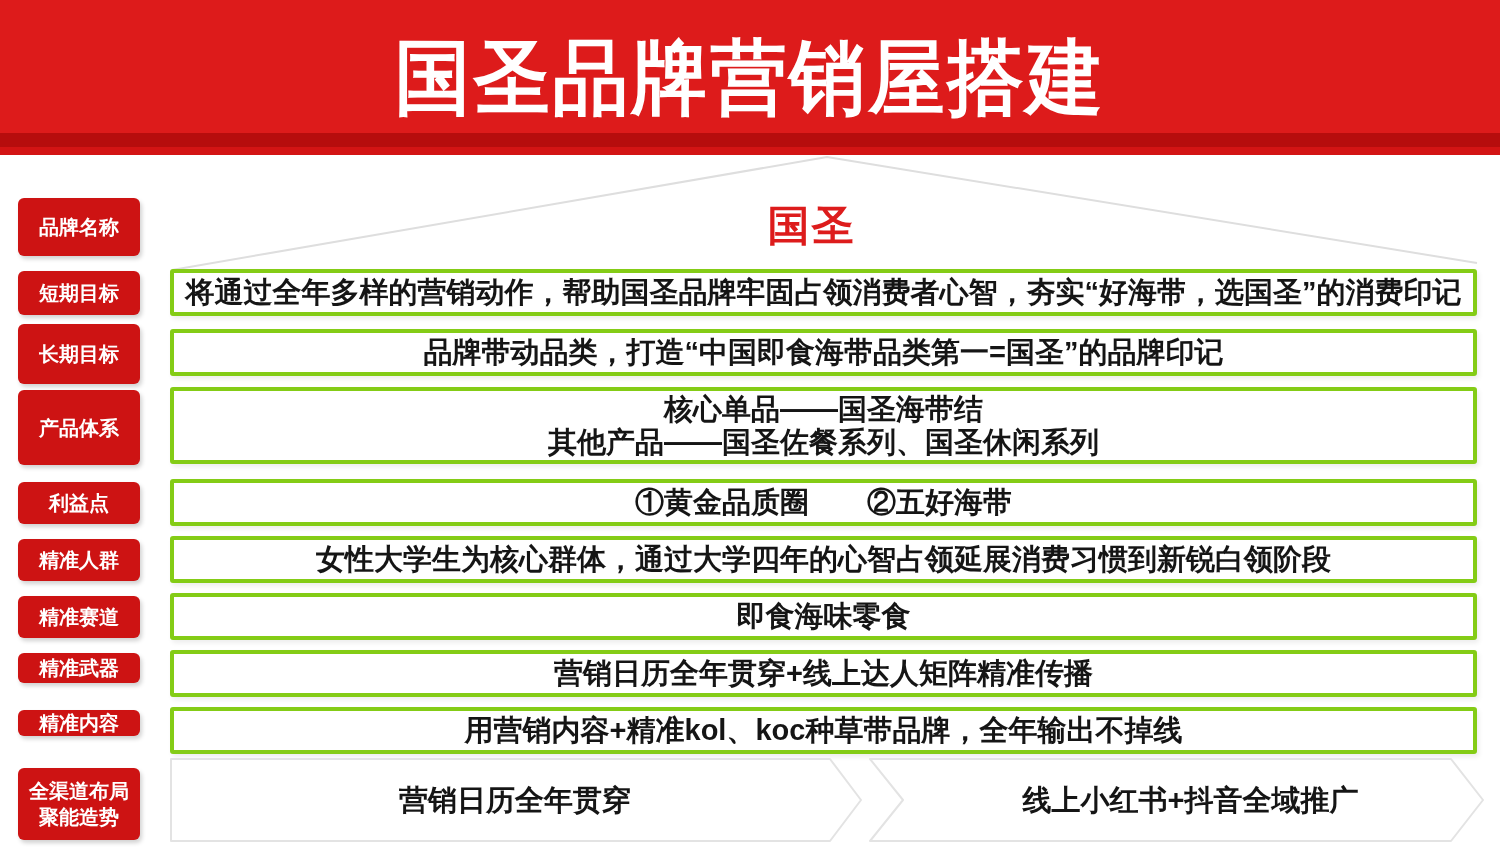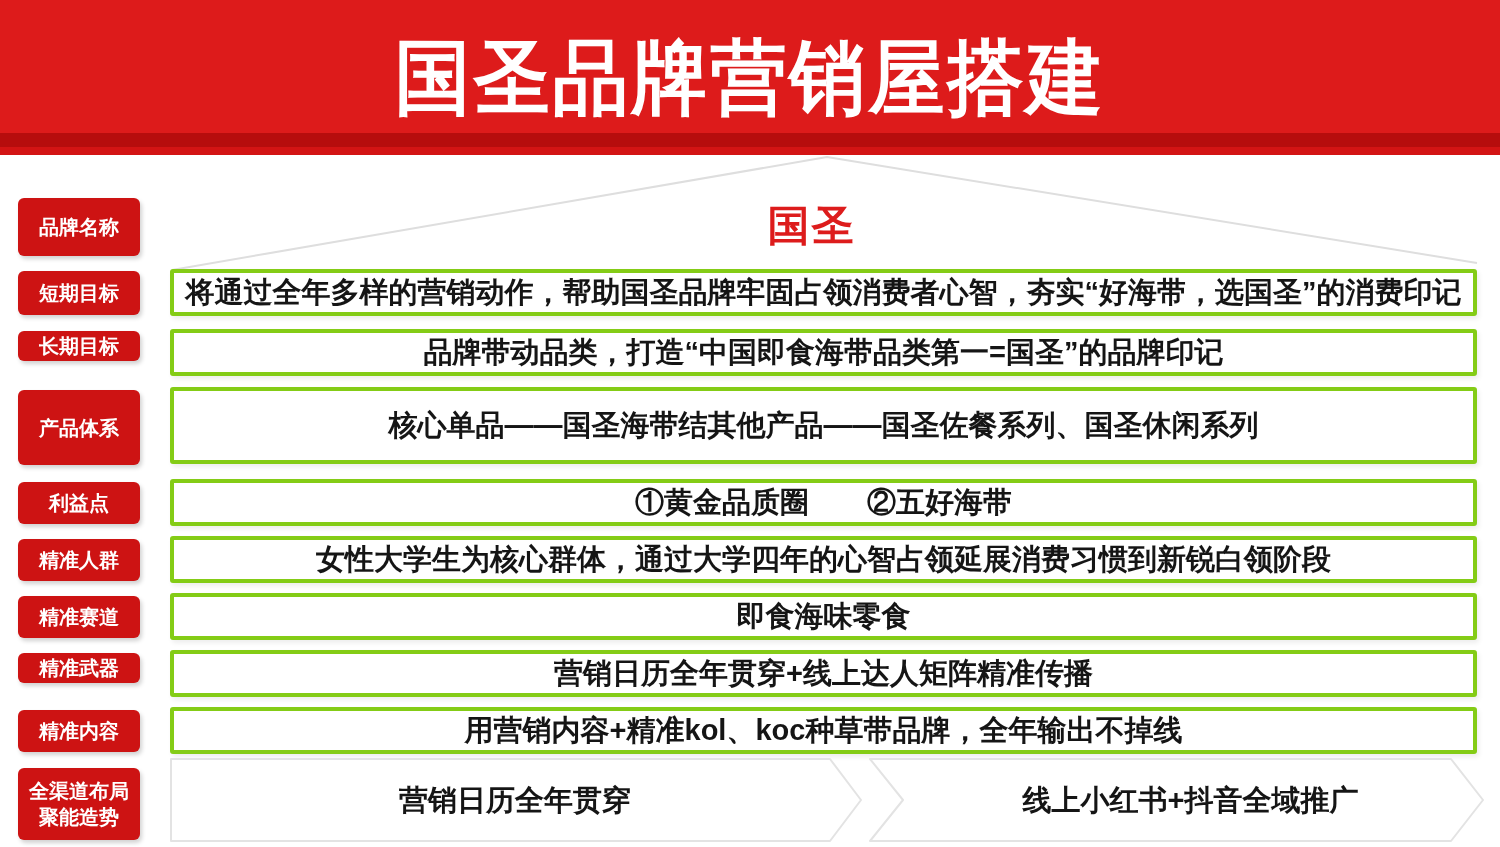--- a/index.html
+++ b/index.html
@@ -31,21 +31,21 @@
     border-radius:6px;box-shadow:2px 3px 4px rgba(0,0,0,0.18);
   }
   
   .cbox{
     position:absolute;left:170px;width:1307px;background:#ffffff;
     border:4px solid #84cc16;border-radius:3px;box-sizing:border-box;
     box-shadow:2px 3px 5px rgba(0,0,0,0.07);
     display:flex;align-items:center;justify-content:center;text-align:center;
     color:#151515;font-size:29px;font-weight:600;line-height:33px;
   }
-  .cbox.two-line{flex-direction:row;}
+  .cbox.two-line{flex-direction:column;}
   
   .arrows{position:absolute;left:170px;top:758px;width:1320px;height:84px;}
   .arrow-label{
     position:absolute;top:758px;height:84px;line-height:84px;text-align:center;
     color:#151515;font-size:29px;font-weight:600;
   }
   .arrow-label.left{left:170px;width:690px;}
   .arrow-label.right{left:903px;width:575px;}
 </style>
 </head>
@@ -58,27 +58,27 @@
   </div>
 
   <svg class="roof" viewBox="0 0 1500 130" width="1500" height="130">
     <polyline points="172,120 827,7 1477,113" fill="#ffffff" stroke="#dedede" stroke-width="2" stroke-linejoin="round"></polyline>
   </svg>
 
   <div class="brand-name">国圣</div>
 
   <div class="rlabel" style="top:198px;height:58px">品牌名称</div>
   <div class="rlabel" style="top:271px;height:44px">短期目标</div>
-  <div class="rlabel" style="top:331px;height:30px">长期目标</div>
+  <div class="rlabel" style="top:324px;height:60px">长期目标</div>
   <div class="rlabel" style="top:390px;height:75px">产品体系</div>
   <div class="rlabel" style="top:482px;height:42px">利益点</div>
   <div class="rlabel" style="top:539px;height:42px">精准人群</div>
   <div class="rlabel" style="top:596px;height:42px">精准赛道</div>
   <div class="rlabel" style="top:653px;height:30px">精准武器</div>
-  <div class="rlabel" style="top:710px;height:42px">精准内容</div>
+  <div class="rlabel" style="top:710px;height:26px">精准内容</div>
   <div class="rlabel" style="top:768px;height:72px">全渠道布局
 聚能造势</div>
 
   <div class="cbox" style="top:269px;height:47px">
     <span>将通过全年多样的营销动作，帮助国圣品牌牢固占领消费者心智，夯实“好海带，选国圣”的消费印记</span>
   </div>
 
   <div class="cbox" style="top:329px;height:47px">
     <span>品牌带动品类，打造“中国即食海带品类第一=国圣”的品牌印记</span>
   </div>

